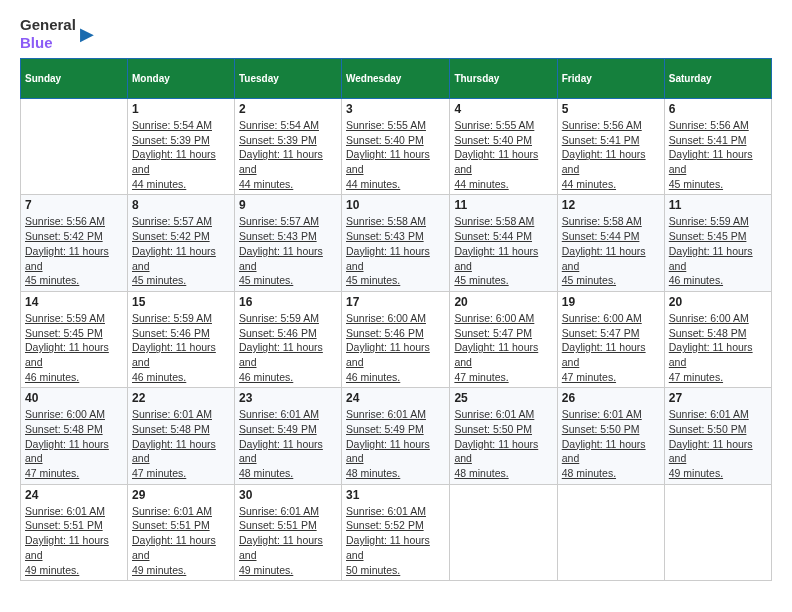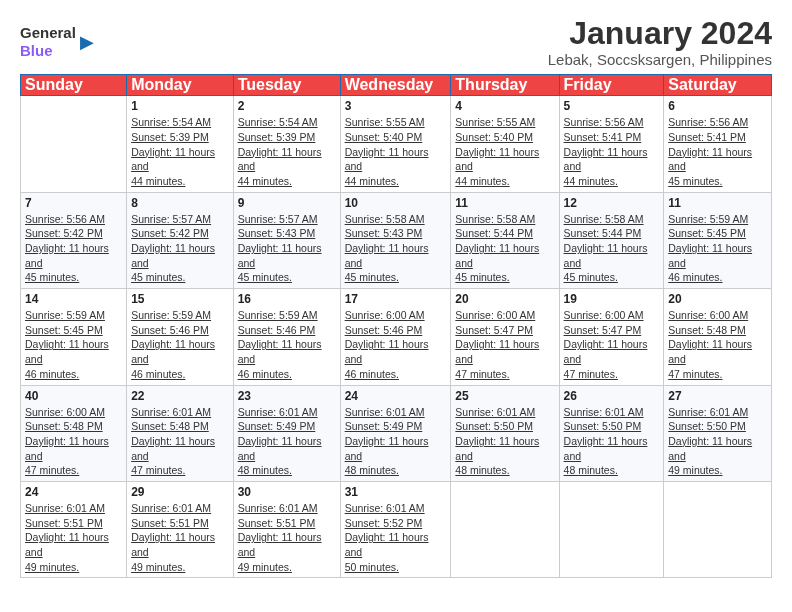--- a/index.html
+++ b/index.html
@@ -10,21 +10,21 @@
       height: 612px;
       overflow: hidden;
     }
     .page {
       width: 792px;
       min-height: 612px;
       padding: 16px 20px 10px 20px;
     }
     .header-logo {
       display: flex;
-      align-items: center;
+      align-items: flex-start;
       justify-content: space-between;
       margin-bottom: 4px;
     }
     .logo {
       display: flex;
       align-items: center;
       gap: 2px;
     }
     .logo-text-general {
       font-size: 15px;
@@ -54,25 +54,25 @@
       font-size: 15px;
       color: #555;
     }
     .calendar-table {
       width: 100%;
       border-collapse: collapse;
       margin-top: 6px;
       font-size: 11px;
     }
     .calendar-table thead tr th {
-      background-color: #ef4444;
+      background-color: #15803d;
       color: #fff;
-      padding: 1px 4px;
+      padding: 14px 4px;
       text-align: left;
-      font-size: 16px;
+      font-size: 10px;
       font-weight: bold;
       border: 1px solid #1a6baf;
     }
     .calendar-table tbody tr td {
       border: 1px solid #ccc;
       vertical-align: top;
       padding: 3px 4px;
       width: 113px;
       min-height: 70px;
       background: #fff;
@@ -102,24 +102,20 @@
 
 <div class="page">
   <div class="header-logo">
     <div class="logo">
       <div>
         <span class="logo-text-general">General</span><br>
         <span class="logo-text-blue">Blue</span>
       </div>
       <span class="logo-bird">▶</span>
     </div>
-    <div class="title-section">
-      <div class="main-title">January 2024</div>
-      <div class="subtitle">Lebak, Soccsksargen, Philippines</div>
-    </div>
   </div>
 
   <table class="calendar-table">
     <thead>
       <tr>
       <th>Sunday</th>
           <th>Monday</th>
           <th>Tuesday</th>
           <th>Wednesday</th>
           <th>Thursday</th>

